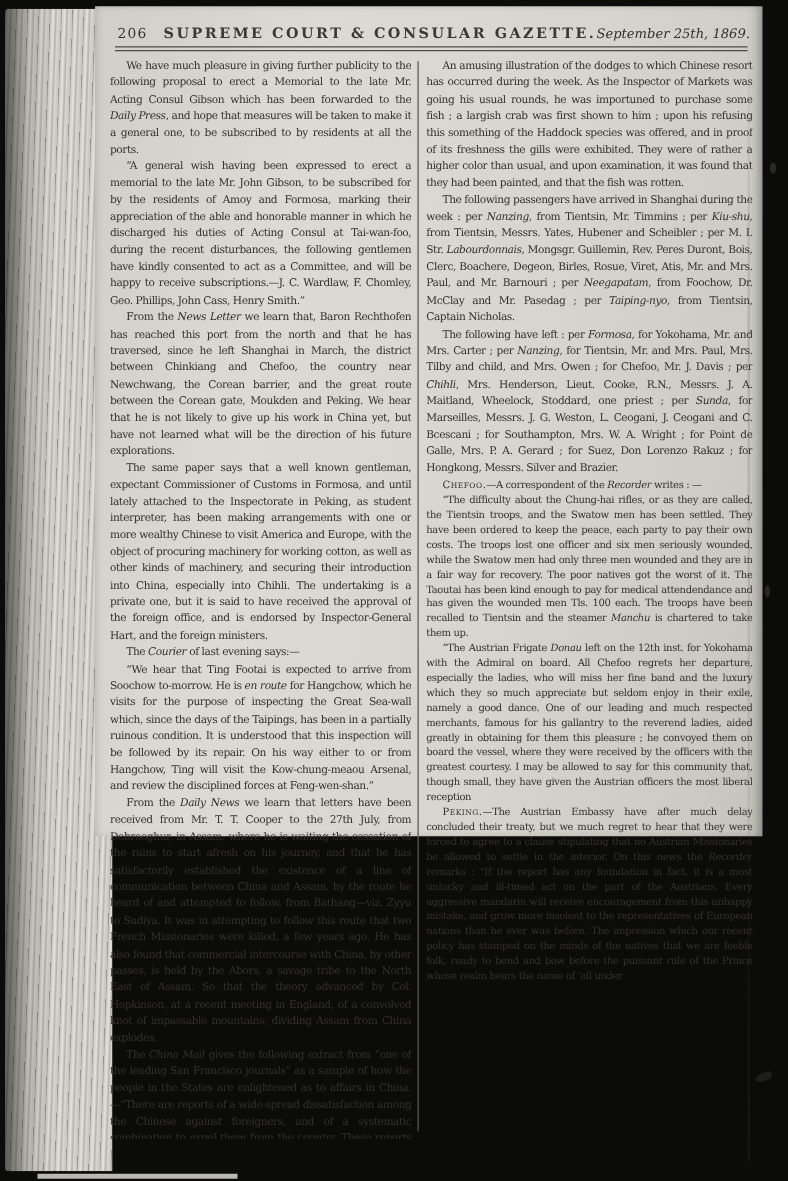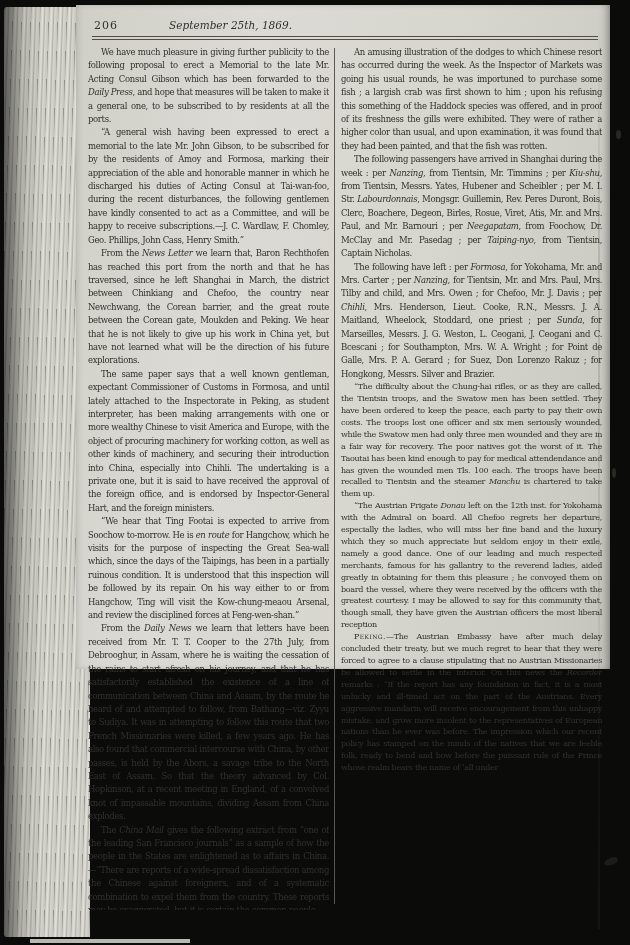--- a/index.html
+++ b/index.html
@@ -71,38 +71,41 @@
 <body>
 
 <div class="page-stack"></div>
 <div class="stack-bottom-sliver"></div>
 
 <div class="paper">
   <div class="edge-crease"></div>
   <div class="paper-inner">
     <div class="page-header">
       <span class="page-number">206</span>
+      <span class="masthead">SUPREME COURT &amp; CONSULAR GAZETTE.</span>
       <span class="issue-date">September 25th, 1869.</span>
     </div>
     <div class="header-rule"></div>
     <div class="columns">
       <div class="text-column col-left" id="col-left">
           <p class="para indent"><span>We have much pleasure in giving further publicity to the following proposal to erect a Memorial to the late Mr. Acting Consul Gibson which has been forwarded to the </span><span class="it">Daily Press</span><span>, and hope that measures will be taken to make it a general one, to be subscribed to by residents at all the ports.</span></p>
           <p class="para indent"><span>“A general wish having been expressed to erect a memorial to the late Mr. John Gibson, to be subscribed for by the residents of Amoy and Formosa, marking their appreciation of the able and honorable manner in which he discharged his duties of Acting Consul at Tai-wan-foo, during the recent disturbances, the following gentlemen have kindly consented to act as a Committee, and will be happy to receive subscriptions.—J. C. Wardlaw, F. Chomley, Geo. Phillips, John Cass, Henry Smith.”</span></p>
           <p class="para indent"><span>From the </span><span class="it">News Letter</span><span> we learn that, Baron Rechthofen has reached this port from the north and that he has traversed, since he left Shanghai in March, the district between Chinkiang and Chefoo, the country near Newchwang, the Corean barrier, and the great route between the Corean gate, Moukden and Peking. We hear that he is not likely to give up his work in China yet, but have not learned what will be the direction of his future explorations.</span></p>
           <p class="para indent"><span>The same paper says that a well known gentleman, expectant Commissioner of Customs in Formosa, and until lately attached to the Inspectorate in Peking, as student interpreter, has been making arrangements with one or more wealthy Chinese to visit America and Europe, with the object of procuring machinery for working cotton, as well as other kinds of machinery, and securing their introduction into China, especially into Chihli. The undertaking is a private one, but it is said to have received the approval of the foreign office, and is endorsed by Inspector-General Hart, and the foreign ministers.</span></p>
+          <p class="para indent"><span>The </span><span class="it">Courier</span><span> of last evening says:—</span></p>
           <p class="para indent"><span>“We hear that Ting Footai is expected to arrive from Soochow to-morrow. He is </span><span class="it">en route</span><span> for Hangchow, which he visits for the purpose of inspecting the Great Sea-wall which, since the days of the Taipings, has been in a partially ruinous condition. It is understood that this inspection will be followed by its repair. On his way either to or from Hangchow, Ting will visit the Kow-chung-meaou Arsenal, and review the disciplined forces at Feng-wen-shan.”</span></p>
           <p class="para indent"><span>From the </span><span class="it">Daily News</span><span> we learn that letters have been received from Mr. T. T. Cooper to the 27th July, from Debrooghur, in Assam, where he is waiting the cessation of the rains to start afresh on his journey, and that he has satisfactorily established the existence of a line of communication between China and Assam, by the route he heard of and attempted to follow, from Bathang—viz. Zyyu to Sudiya. It was in attempting to follow this route that two French Missionaries were killed, a few years ago. He has also found that commercial intercourse with China, by other passes, is held by the Abors, a savage tribe to the North East of Assam. So that the theory advanced by Col. Hopkinson, at a recent meeting in England, of a convolved knot of impassable mountains, dividing Assam from China explodes.</span></p>
           <p class="para indent"><span>The </span><span class="it">China Mail</span><span> gives the following extract from “one of the leading San Francisco journals” as a sample of how the people in the States are enlightened as to affairs in China.—“There are reports of a wide-spread dissatisfaction among the Chinese against foreigners, and of a systematic combination to expel them from the country. These reports may be exaggerated, but it is certain the common people </span></p>
         </div>
       <div class="column-divider"></div>
       <div class="text-column col-right" id="col-right">
           <p class="para indent"><span>An amusing illustration of the dodges to which Chinese resort has occurred during the week. As the Inspector of Markets was going his usual rounds, he was importuned to purchase some fish ; a largish crab was first shown to him ; upon his refusing this something of the Haddock species was offered, and in proof of its freshness the gills were exhibited. They were of rather a higher color than usual, and upon examination, it was found that they had been painted, and that the fish was rotten.</span></p>
           <p class="para indent"><span>The following passengers have arrived in Shanghai during the week : per </span><span class="it">Nanzing</span><span>, from Tientsin, Mr. Timmins ; per </span><span class="it">Kiu-shu</span><span>, from Tientsin, Messrs. Yates, Hubener and Scheibler ; per M. I. Str. </span><span class="it">Labourdonnais</span><span>, Mongsgr. Guillemin, Rev. Peres Duront, Bois, Clerc, Boachere, Degeon, Birles, Rosue, Viret, Atis, Mr. and Mrs. Paul, and Mr. Barnouri ; per </span><span class="it">Neegapatam</span><span>, from Foochow, Dr. McClay and Mr. Pasedag ; per </span><span class="it">Taiping-nyo</span><span>, from Tientsin, Captain Nicholas.</span></p>
           <p class="para indent"><span>The following have left : per </span><span class="it">Formosa</span><span>, for Yokohama, Mr. and Mrs. Carter ; per </span><span class="it">Nanzing</span><span>, for Tientsin, Mr. and Mrs. Paul, Mrs. Tilby and child, and Mrs. Owen ; for Chefoo, Mr. J. Davis ; per </span><span class="it">Chihli</span><span>, Mrs. Henderson, Lieut. Cooke, R.N., Messrs. J. A. Maitland, Wheelock, Stoddard, one priest ; per </span><span class="it">Sunda</span><span>, for Marseilles, Messrs. J. G. Weston, L. Ceogani, J. Ceogani and C. Bcescani ; for Southampton, Mrs. W. A. Wright ; for Point de Galle, Mrs. P. A. Gerard ; for Suez, Don Lorenzo Rakuz ; for Hongkong, Messrs. Silver and Brazier.</span></p>
+          <p class="para indent small"><span class="sc">Chefoo.</span><span>—A correspondent of the </span><span class="it">Recorder</span><span> writes : —</span></p>
           <p class="para indent small"><span>“The difficulty about the Chung-hai rifles, or as they are called, the Tientsin troops, and the Swatow men has been settled. They have been ordered to keep the peace, each party to pay their own costs. The troops lost one officer and six men seriously wounded, while the Swatow men had only three men wounded and they are in a fair way for recovery. The poor natives got the worst of it. The Taoutai has been kind enough to pay for medical attendendance and has given the wounded men Tls. 100 each. The troops have been recalled to Tientsin and the steamer </span><span class="it">Manchu</span><span> is chartered to take them up.</span></p>
           <p class="para indent small"><span>“The Austrian Frigate </span><span class="it">Donau</span><span> left on the 12th inst. for Yokohama with the Admiral on board. All Chefoo regrets her departure, especially the ladies, who will miss her fine band and the luxury which they so much appreciate but seldom enjoy in their exile, namely a good dance. One of our leading and much respected merchants, famous for his gallantry to the reverend ladies, aided greatly in obtaining for them this pleasure ; he convoyed them on board the vessel, where they were received by the officers with the greatest courtesy. I may be allowed to say for this community that, though small, they have given the Austrian officers the most liberal reception</span></p>
           <p class="para indent small"><span class="sc">Peking.</span><span>—The Austrian Embassy have after much delay concluded their treaty, but we much regret to hear that they were forced to agree to a clause stipulating that no Austrian Missionaries be allowed to settle in the interior. On this news the </span><span class="it">Recorder</span><span> remarks : “If the report has any foundation in fact, it is a most unlucky and ill-timed act on the part of the Austrians. Every aggressive mandarin will receive encouragement from this unhappy mistake, and grow more insolent to the representatives of European nations than he ever was before. The impression which our recent policy has stamped on the minds of the natives that we are feeble folk, ready to bend and bow before the puissant rule of the Prince whose realm bears the name of ‘all under</span></p>
         </div>
     </div>
   </div>
 </div>
 
 <div class="artifact" style="left:616px;top:130px;width:5px;height:9px;"></div>
 <div class="artifact" style="left:612px;top:468px;width:4px;height:10px;"></div>

